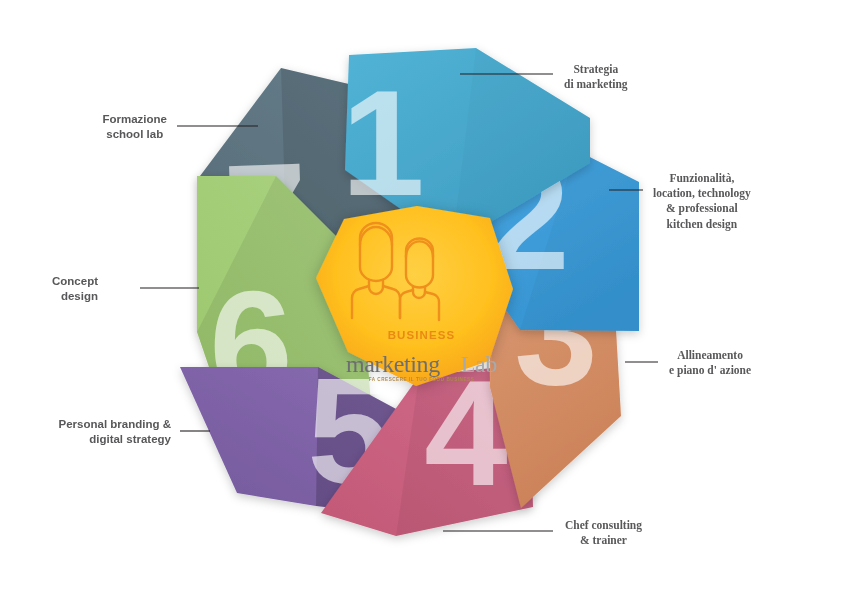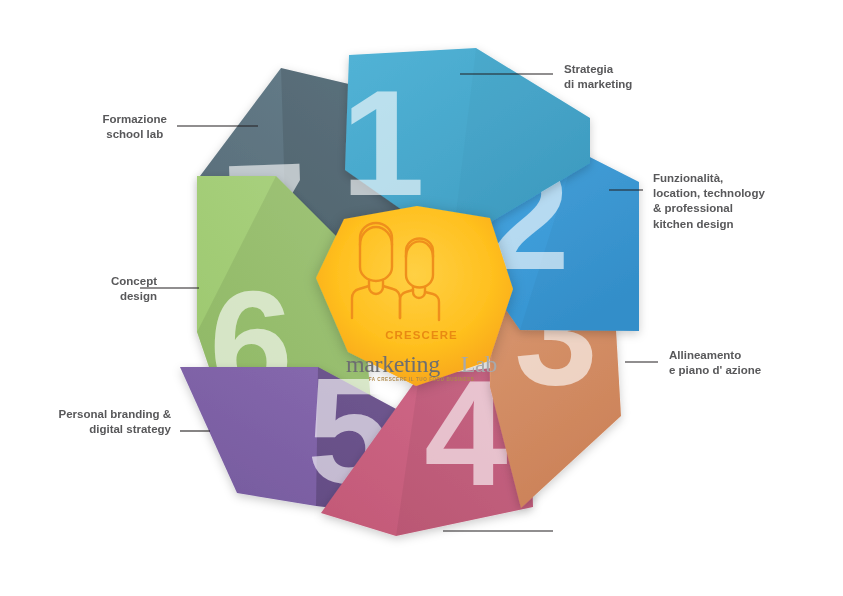--- a/index.html
+++ b/index.html
@@ -35,21 +35,21 @@
   }
   .callout {
     position: absolute;
     font-family: "Liberation Sans", sans-serif;
     font-size: 11.5px;
     font-weight: bold;
     color: #58585a;
     line-height: 1.32;
     white-space: pre-line;
   }
-  .callout.right { text-align: left; }
+  .callout.right { text-align: center; font-family: Liberation Serif, serif; }
   .callout.left  { text-align: right; }
   .center-label {
     position: absolute;
     left: 0;
     width: 843px;
     text-align: center;
     pointer-events: none;
   }
   #customer-word {
     top: 329px;
@@ -208,30 +208,32 @@
 di marketing</div>
 
   <div class="callout right" style="left:653px; top:171px;">Funzionalità,
 location, technology
 &amp; professional
 kitchen design</div>
 
   <div class="callout right" style="left:669px; top:348px;">Allineamento
 e piano d' azione</div>
 
-
-  <div class="callout left" style="right:672px; top:407px;">Personal branding &amp;
+  <div class="callout right" style="left:565px; top:518px;">Chef consulting
+&amp; trainer</div>
+
+  <div class="callout left" style="right:672px; top:417px;">Personal branding &amp;
 digital strategy</div>
 
-  <div class="callout left" style="right:686px; top:274px;">Concept
+  <div class="callout left" style="right:745px; top:274px;">Concept
 design</div>
 
   <div class="callout left" style="right:676px; top:112px;text-align:center;">Formazione
 school lab</div>
 
-  <div class="center-label" id="customer-word">CRESCERE</div>
+  <div class="center-label" id="customer-word">BUSINESS</div>
 
   <div class="center-label" id="logo-block">
     <div id="logo-main"><span class="aromatica">marketing</span><span class="lab">Lab</span></div>
     <div id="logo-tag">FA CRESCERE IL TUO FOOD BUSINESS</div>
   </div>
 
 </div>
 
 </body></html>

